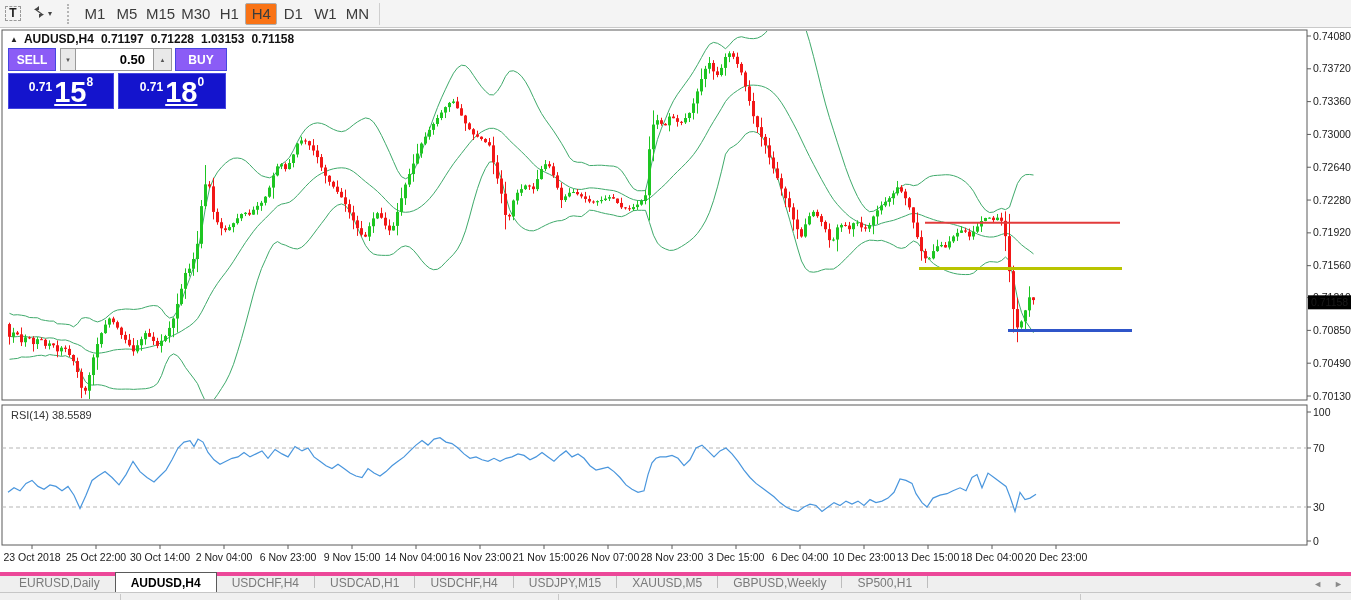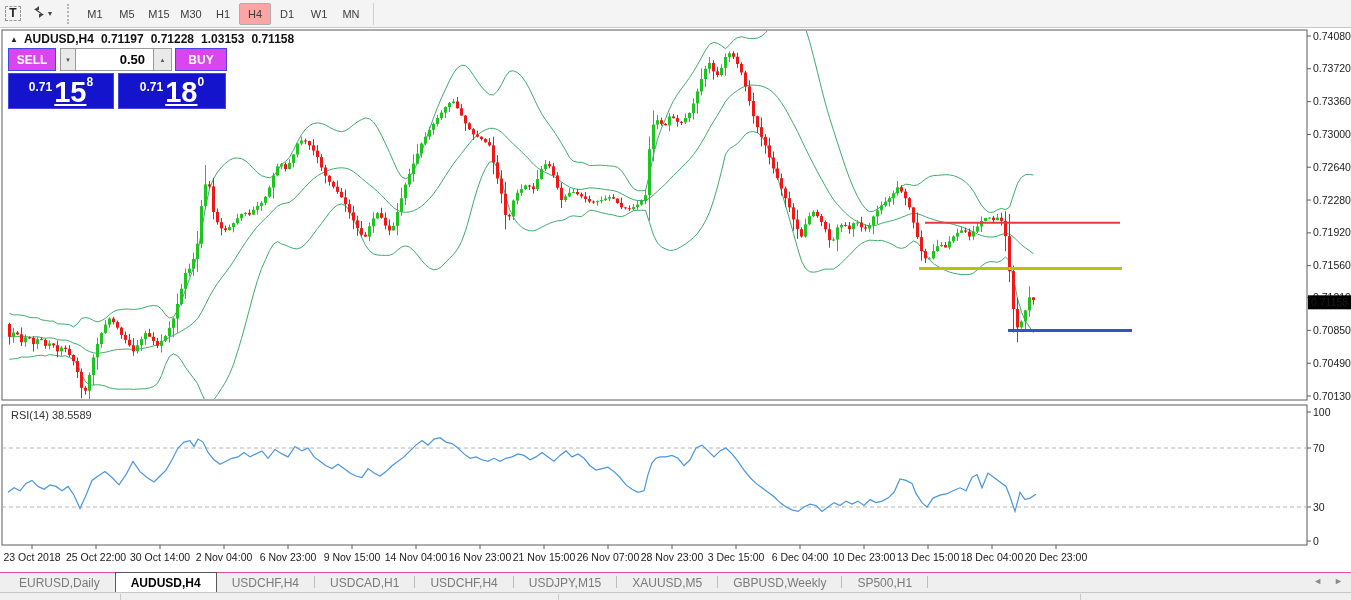--- a/index.html
+++ b/index.html
@@ -10,54 +10,54 @@
            border-bottom:1px solid #c9c9c9;display:flex;align-items:center;}
   .tool-btn{height:20px;display:flex;align-items:center;justify-content:center;margin:0 1px;
             border:1px solid transparent;color:#333;}
   .tool-btn.tbox{width:20px;margin-left:2px;}
   .t-glyph{font-size:12px;font-weight:bold;border:1px dashed #999;padding:0 3px;line-height:13px;color:#222;}
   .cursor-tool{width:30px;}
   .caret{font-size:8px;color:#444;margin-left:2px;}
   .grip-sep{width:5px;height:20px;border-left:2px dotted #b5b5b5;margin:0 5px 0 8px;}
   .bar-sep{width:1px;height:22px;background:#cfcfcf;margin-left:6px;}
   .tf-btn{min-width:26px;height:20px;display:flex;align-items:center;justify-content:center;
-          font-size:11px;color:#3c3c3c;border:1px solid transparent;padding:0 2px;cursor:default;}
-  .tf-btn.active{background:#fca5a5;border:1px solid #aeaeae;border-radius:2px;}
+          font-size:15px;color:#3c3c3c;border:1px solid transparent;padding:0 2px;cursor:default;}
+  .tf-btn.active{background:#f97316;border:1px solid #aeaeae;border-radius:2px;}
   
   .chart-window{position:absolute;left:0;top:28px;width:1351px;height:544px;background:#fff;}
   #chart-svg{position:absolute;left:0;top:0;}
   svg text{font-family:"Liberation Sans",sans-serif;font-size:10.5px;fill:#1a1a1a;}
   .chart-header{position:absolute;left:10px;top:4px;font-size:12px;font-weight:600;color:#111;
                 display:flex;align-items:center;gap:7px;}
   .chart-header .mk{font-size:8px;margin-right:-1px;color:#222;}
   
   .trade-panel{position:absolute;left:8px;top:20px;width:220px;}
   .tp-row1{display:flex;height:23px;}
-  .btn-blue{background:#d946ef;color:#fff;font-weight:bold;font-size:12px;display:flex;
+  .btn-blue{background:#8b5cf6;color:#fff;font-weight:bold;font-size:12px;display:flex;
             align-items:center;justify-content:center;border:1px solid #4646e0;box-sizing:border-box;}
   .sell-btn{width:48px;}
   .buy-btn{width:52px;margin-left:3px;}
   .spin{width:16px;background:#e9e9e9;border:1px solid #9a9a9a;box-sizing:border-box;display:flex;
         align-items:center;justify-content:center;font-size:6px;color:#555;}
   .spin.up{width:19px;}
   .vol-box{width:77px;background:#fff;border:1px solid #9a9a9a;border-left:none;border-right:none;
            box-sizing:border-box;font-size:13px;font-weight:bold;color:#000;display:flex;
            align-items:center;justify-content:flex-end;padding-right:8px;}
   .tp-row2{display:flex;margin-top:2px;height:36px;}
   .price-box{background:#1414cd;border:1px solid #4646e0;box-sizing:border-box;color:#fff;
              display:flex;align-items:flex-end;justify-content:center;padding-bottom:3px;}
   .price-box.sell{width:106px;}
   .price-box.buy{width:108px;margin-left:4px;}
   .pb-base{font-size:12px;font-weight:bold;margin-right:2px;margin-bottom:11px;}
   .pb-big{font-size:29px;font-weight:bold;line-height:26px;text-decoration:underline;}
   .pb-sup{font-size:12px;font-weight:bold;align-self:flex-start;margin-top:1px;}
   .rsi-label{position:absolute;left:11px;top:381px;font-size:11px;color:#333;}
   
   .tab-bar{position:absolute;left:0;top:572px;width:1351px;height:20px;background:#efefef;
-           border-top:1px solid #ec4899;display:flex;align-items:flex-end;padding-left:4px;box-sizing:border-box;}
+           border-top:4px solid #ec4899;display:flex;align-items:flex-end;padding-left:4px;box-sizing:border-box;}
   .tab{height:19px;display:flex;align-items:center;padding:0 15px;font-size:12px;color:#7a7a7a;cursor:default;}
   .tab.active{background:#fff;color:#000;font-weight:bold;border:1px solid #5a5a5a;border-bottom:none;height:19px;}
   .tab-sep{width:1px;height:12px;background:#bdbdbd;align-self:center;}
   .tab-arrows{position:absolute;right:8px;top:3px;display:flex;gap:12px;color:#8a8a8a;font-size:9px;}
   
   .status-bar{position:absolute;left:0;top:592px;width:1351px;height:8px;background:#f0f0f0;border-top:1px solid #c6c6c6;}
   .sb-div{position:absolute;top:1px;width:1px;height:6px;background:#c8c8c8;}
 </style>
 </head>
 <body>

